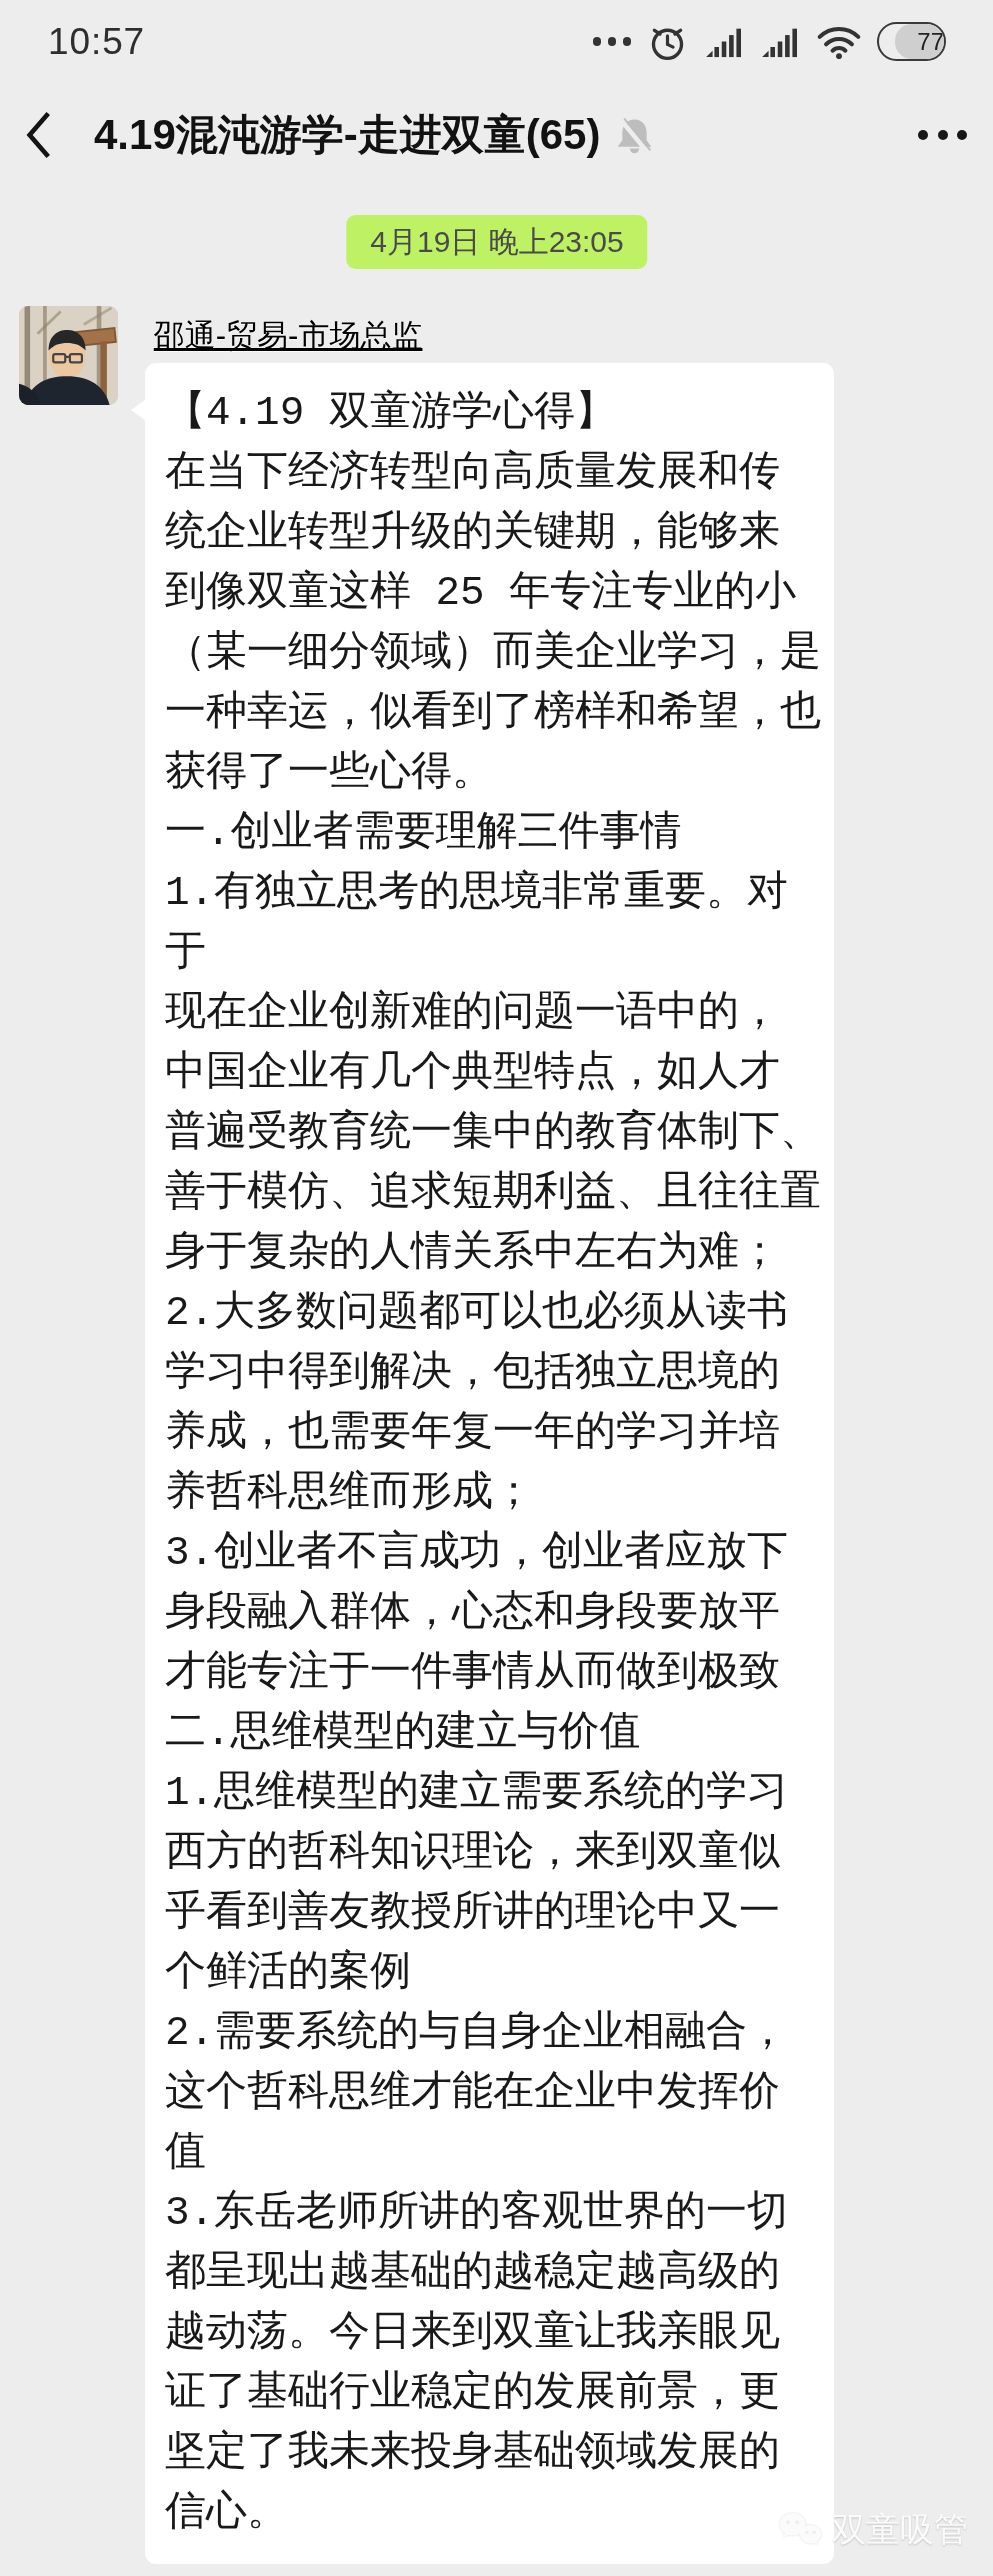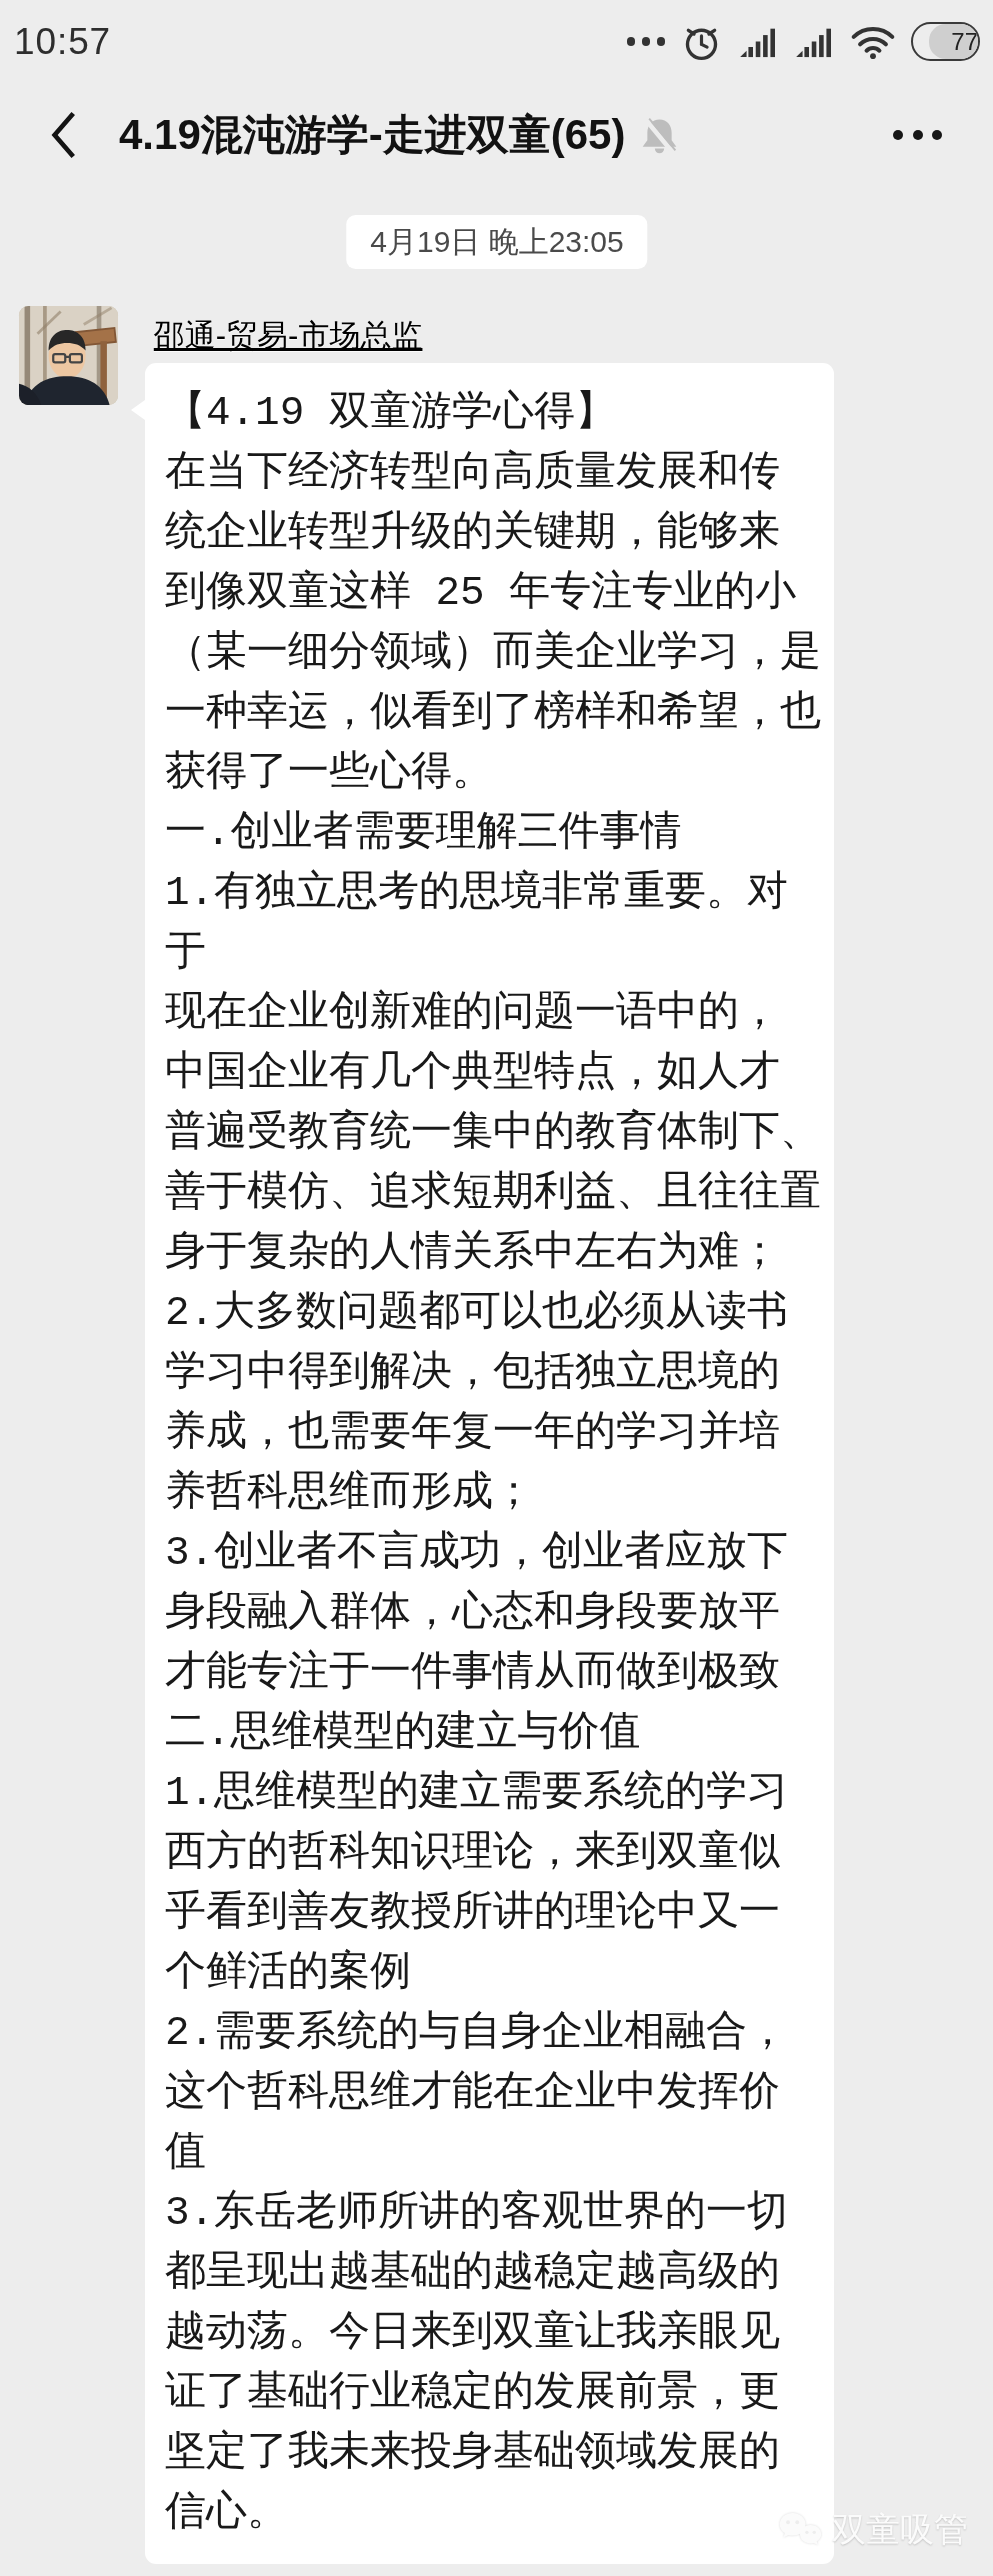--- a/index.html
+++ b/index.html
@@ -6,46 +6,46 @@
   body{
     width:994px;height:2576px;position:relative;overflow:hidden;
     background:#ededed;
     font-family:"Liberation Sans","DejaVu Sans",sans-serif;
     -webkit-font-smoothing:antialiased;
   }
   
   .status-bar{
     position:absolute;top:0;left:0;width:994px;height:83px;
     display:flex;align-items:center;justify-content:space-between;
-    padding:0 14px;box-sizing:border-box;
+    padding:0 48px;box-sizing:border-box;
   }
   .status-time{font-size:37px;color:#2e2e2e;letter-spacing:0.9px;}
   .status-right{display:flex;align-items:center;gap:15px;}
   .tri-dots{display:flex;gap:6.5px;align-items:center;}
   .tri-dots i{width:8.3px;height:8.3px;border-radius:50%;background:#333;display:block;}
   .battery{
     position:relative;width:69px;height:39px;border:2.8px solid #3a3a3a;border-radius:19.4px;
     box-sizing:border-box;overflow:hidden;display:flex;align-items:center;justify-content:flex-end;
   }
   .battery .fill{position:absolute;top:0;right:0;bottom:0;width:76%;background:#cfcfcf;border-radius:16.7px 16.7px 16.7px 16.7px;}
   .battery .pct{position:relative;font-size:24px;color:#222;z-index:2;}
   
   .nav-bar{
     position:absolute;top:83px;left:0;width:994px;height:104px;
-    display:flex;align-items:center;padding:0 48px;box-sizing:border-box;
+    display:flex;align-items:center;padding:0 23px;box-sizing:border-box;
   }
   .nav-title{margin-left:41px;font-size:42px;font-weight:600;color:#121212;white-space:nowrap;}
   .nav-bell{margin-left:13px;display:flex;align-items:center;}
   .nav-spacer{flex:1;}
   .more-dots{display:flex;gap:9.3px;align-items:center;padding:9.3px 3.7px;}
   .more-dots i{width:10.2px;height:10.2px;border-radius:50%;background:#161616;display:block;}
   
   .time-chip{
     position:absolute;top:215px;left:50%;transform:translateX(-50%);
-    background:#ffffff;border-radius:9.3px;height:54px;line-height:54px;
+    background:#bef264;border-radius:9.3px;height:54px;line-height:54px;
     padding:0 24px;font-size:30px;color:#4a4a4a;white-space:nowrap;
   }
   
   .msg-row{position:absolute;top:306px;left:18.5px;right:0;}
   .avatar{
     position:absolute;left:0;top:0;width:99px;height:99px;border-radius:9.3px;
     overflow:hidden;background:#cfc5b4;cursor:pointer;
   }
   .msg-col{margin-left:126px;width:704px;}
   .sender{

